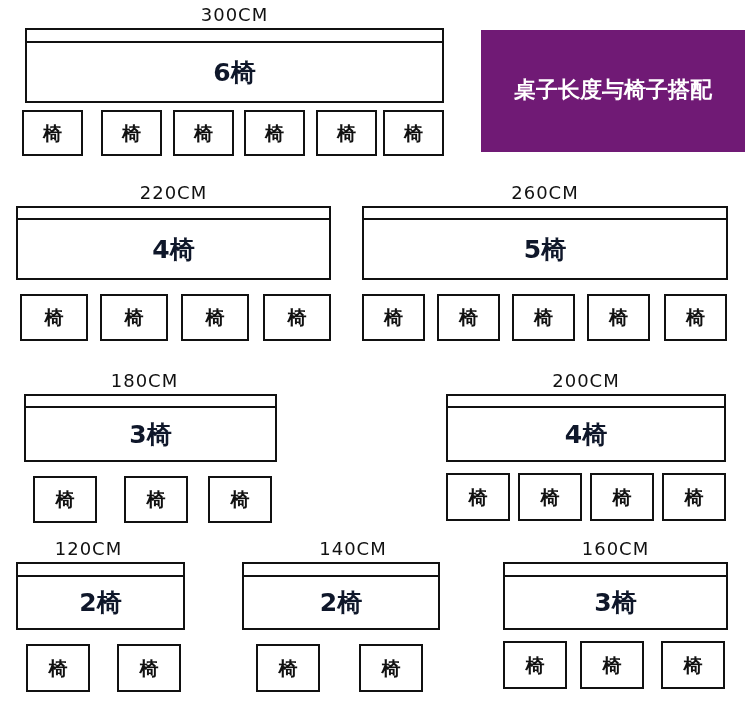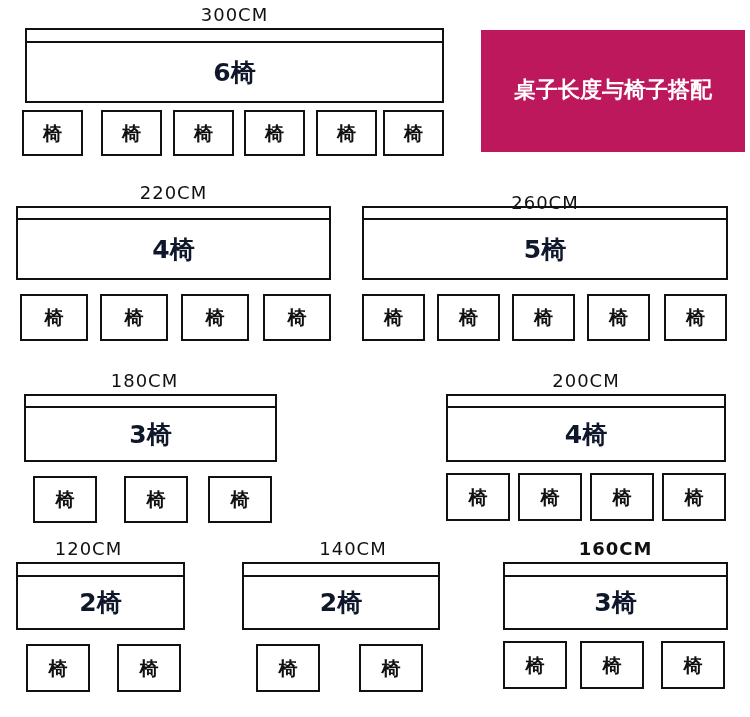--- a/index.html
+++ b/index.html
@@ -79,21 +79,21 @@
     font-family: "DejaVu Sans", sans-serif;
   }
 
   
   #title-banner {
     position: absolute;
     left: 481px;
     top: 30px;
     width: 264px;
     height: 122px;
-    background: #be185d;
+    background: #701a75;
     display: flex;
     flex-direction: column;
     align-items: center;
     justify-content: center;
     box-sizing: border-box;
     padding: 4px 2px 6px 2px;
   }
   .title-line {
     color: #ffffff;
     font-weight: bold;
@@ -153,21 +153,21 @@
       </div>
     <div class="chair-box" style="left:181px; top:294px; width:68px; height:47px;">
         <span class="chair-label">椅</span>
       </div>
     <div class="chair-box" style="left:263px; top:294px; width:68px; height:47px;">
         <span class="chair-label">椅</span>
       </div>
   </div>
 
   <div>
-    <div class="dim-label" style="left:362px; top:192px; width:366px;">260CM</div>
+    <div class="dim-label" style="left:362px; top:182px; width:366px;">260CM</div>
     <div class="dim" style="left:362px; top:206px; width:366px;"></div>
     <div class="table-box" style="left:362px; top:218px; width:366px; height:62px;">
       <span class="table-label">5椅</span>
     </div>
     <div class="chair-box" style="left:362px; top:294px; width:63px; height:47px;">
         <span class="chair-label">椅</span>
       </div>
     <div class="chair-box" style="left:437px; top:294px; width:63px; height:47px;">
         <span class="chair-label">椅</span>
       </div>
@@ -241,21 +241,21 @@
     </div>
     <div class="chair-box" style="left:256px; top:644px; width:64px; height:48px;">
         <span class="chair-label">椅</span>
       </div>
     <div class="chair-box" style="left:359px; top:644px; width:64px; height:48px;">
         <span class="chair-label">椅</span>
       </div>
   </div>
 
   <div>
-    <div class="dim-label" style="left:503px; top:538px; width:225px;font-weight:bold;">160CM</div>
+    <div class="dim-label" style="left:503px; top:538px; width:225px;">160CM</div>
     <div class="dim" style="left:503px; top:562px; width:225px;"></div>
     <div class="table-box" style="left:503px; top:575px; width:225px; height:55px;">
       <span class="table-label">3椅</span>
     </div>
     <div class="chair-box" style="left:503px; top:641px; width:64px; height:48px;">
         <span class="chair-label">椅</span>
       </div>
     <div class="chair-box" style="left:580px; top:641px; width:64px; height:48px;">
         <span class="chair-label">椅</span>
       </div>

